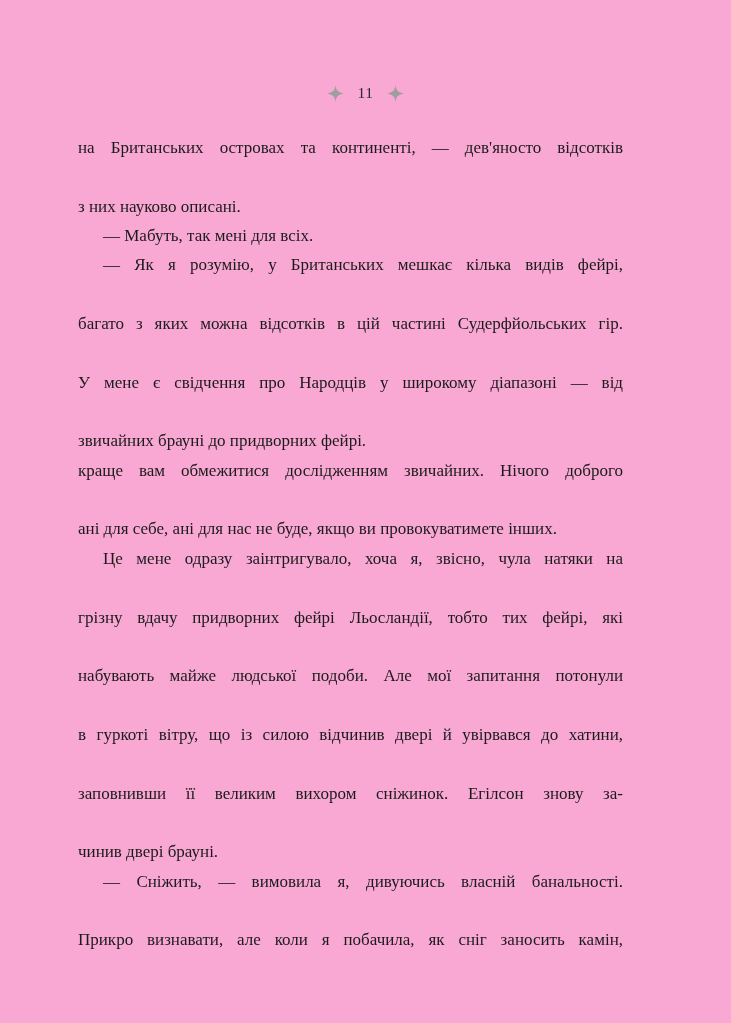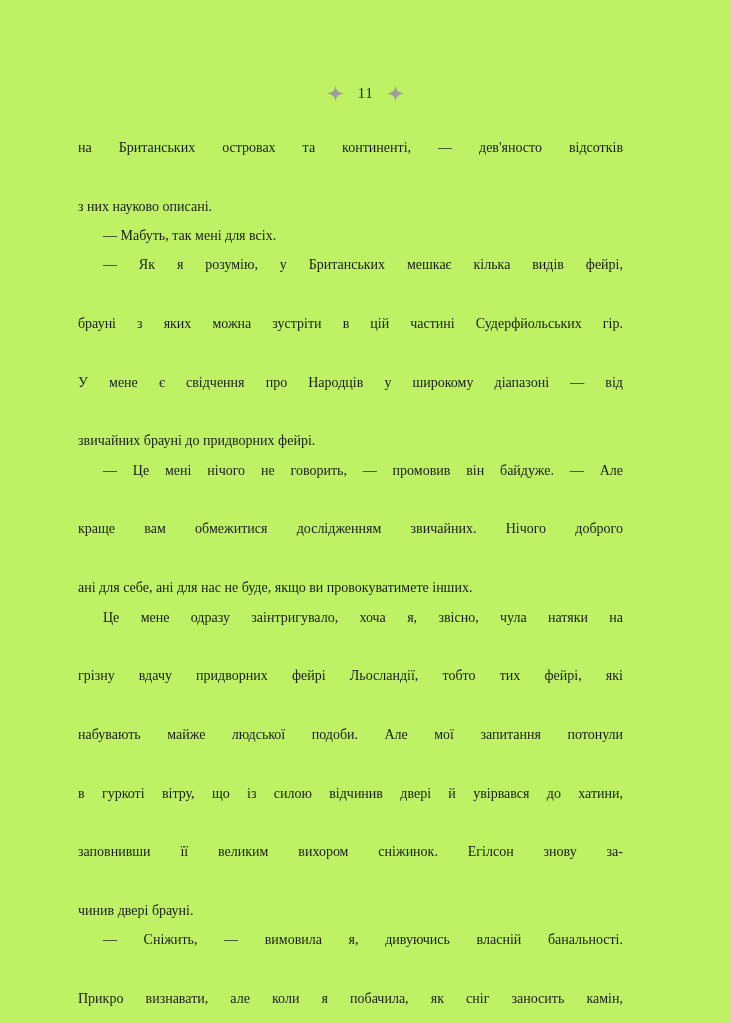--- a/index.html
+++ b/index.html
@@ -14,21 +14,21 @@
     font-family: "Liberation Serif", "DejaVu Serif", serif;
     color: #1b1b1b;
     overflow: hidden;
     position: relative;
     -webkit-font-smoothing: antialiased;
   }
 
   .page {
     position: absolute;
     inset: 0;
-    background: #bef264;
+    background: #f9a8d4;
   }
 
   
   .running-head {
     position: absolute;
     top: 78px;
     left: 0;
     right: 0;
     height: 30px;
     display: flex;
@@ -59,21 +59,21 @@
   
   .textblock {
     position: absolute;
     left: 78px;
     top: 133px;
     width: 545px;
   }
 
   p.para {
     margin: 0;
-    font-size: 14px;
+    font-size: 17px;
     line-height: 29.35px;
     text-align: justify;
     text-justify: inter-word;
     text-indent: 25px;
     hyphens: none;
     word-spacing: 0px;
   }
   p.para.noindent { text-indent: 0; }
 
   
@@ -123,26 +123,25 @@
   <div class="textblock" id="textblock">
       <p class="para noindent">
         <span class="ln">на Британських островах та континенті, — дев'яносто відсотків</span>
         <span class="ln last">з них науково описані.</span>
       </p>
       <p class="para">
         <span class="ln first last">— Мабуть, так мені для всіх.</span>
       </p>
       <p class="para">
         <span class="ln first">— Як я розумію, у Британських мешкає кілька видів фейрі,</span>
-        <span class="ln">брауні з яких можна зустріти в цій частині Судерфйольських гір.</span>
+        <span class="ln">багато з яких можна відсотків в цій частині Судерфйольських гір.</span>
         <span class="ln">У мене є свідчення про Народців у широкому діапазоні — від</span>
         <span class="ln last">звичайних брауні до придворних фейрі.</span>
       </p>
       <p class="para">
-        <span class="ln first">— Це мені нічого не говорить, — промовив він байдуже. — Але</span>
         <span class="ln">краще вам обмежитися дослідженням звичайних. Нічого доброго</span>
         <span class="ln last">ані для себе, ані для нас не буде, якщо ви провокуватимете інших.</span>
       </p>
       <p class="para">
         <span class="ln first">Це мене одразу заінтригувало, хоча я, звісно, чула натяки на</span>
         <span class="ln">грізну вдачу придворних фейрі Льосландії, тобто тих фейрі, які</span>
         <span class="ln">набувають майже людської подоби. Але мої запитання потонули</span>
         <span class="ln">в гуркоті вітру, що із силою відчинив двері й увірвався до хатини,</span>
         <span class="ln">заповнивши її великим вихором сніжинок. Егілсон знову за-</span>
         <span class="ln last">чинив двері брауні.</span>

